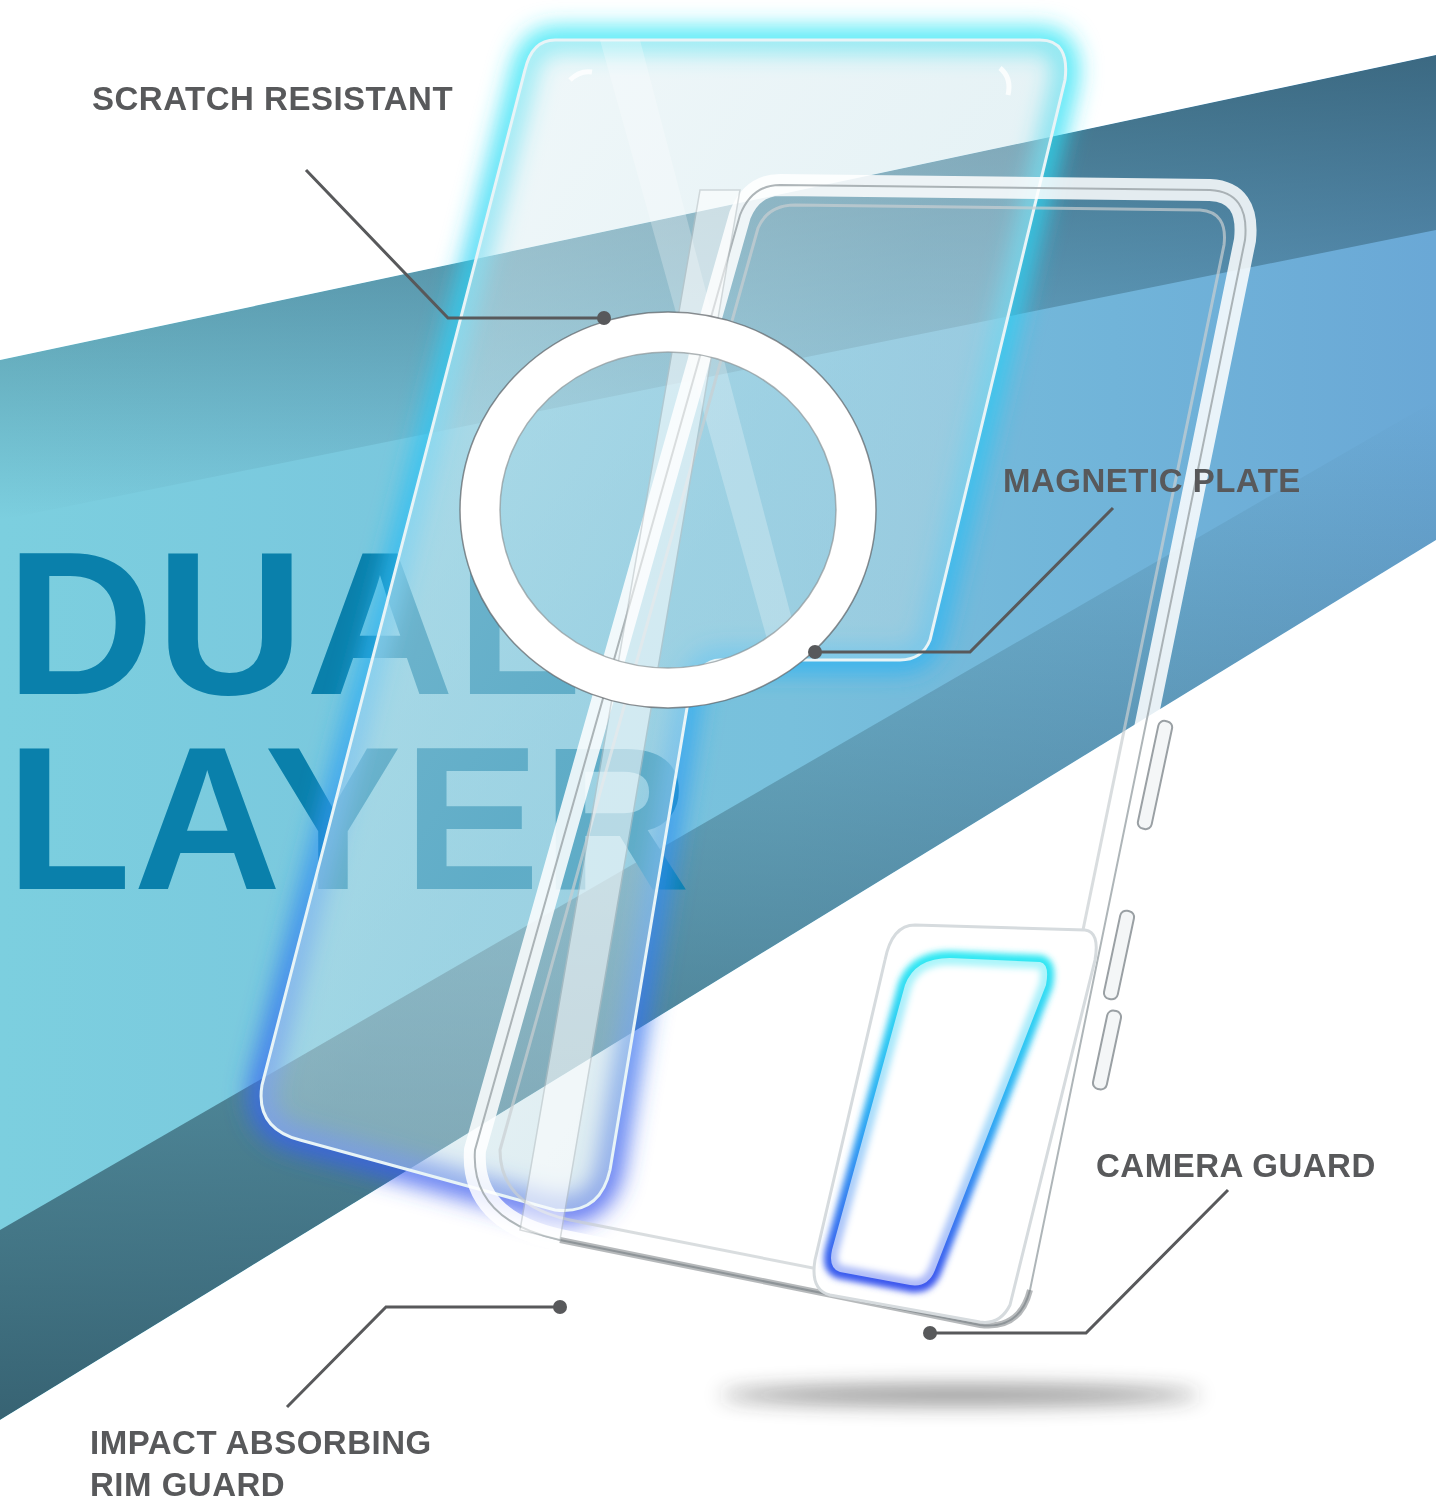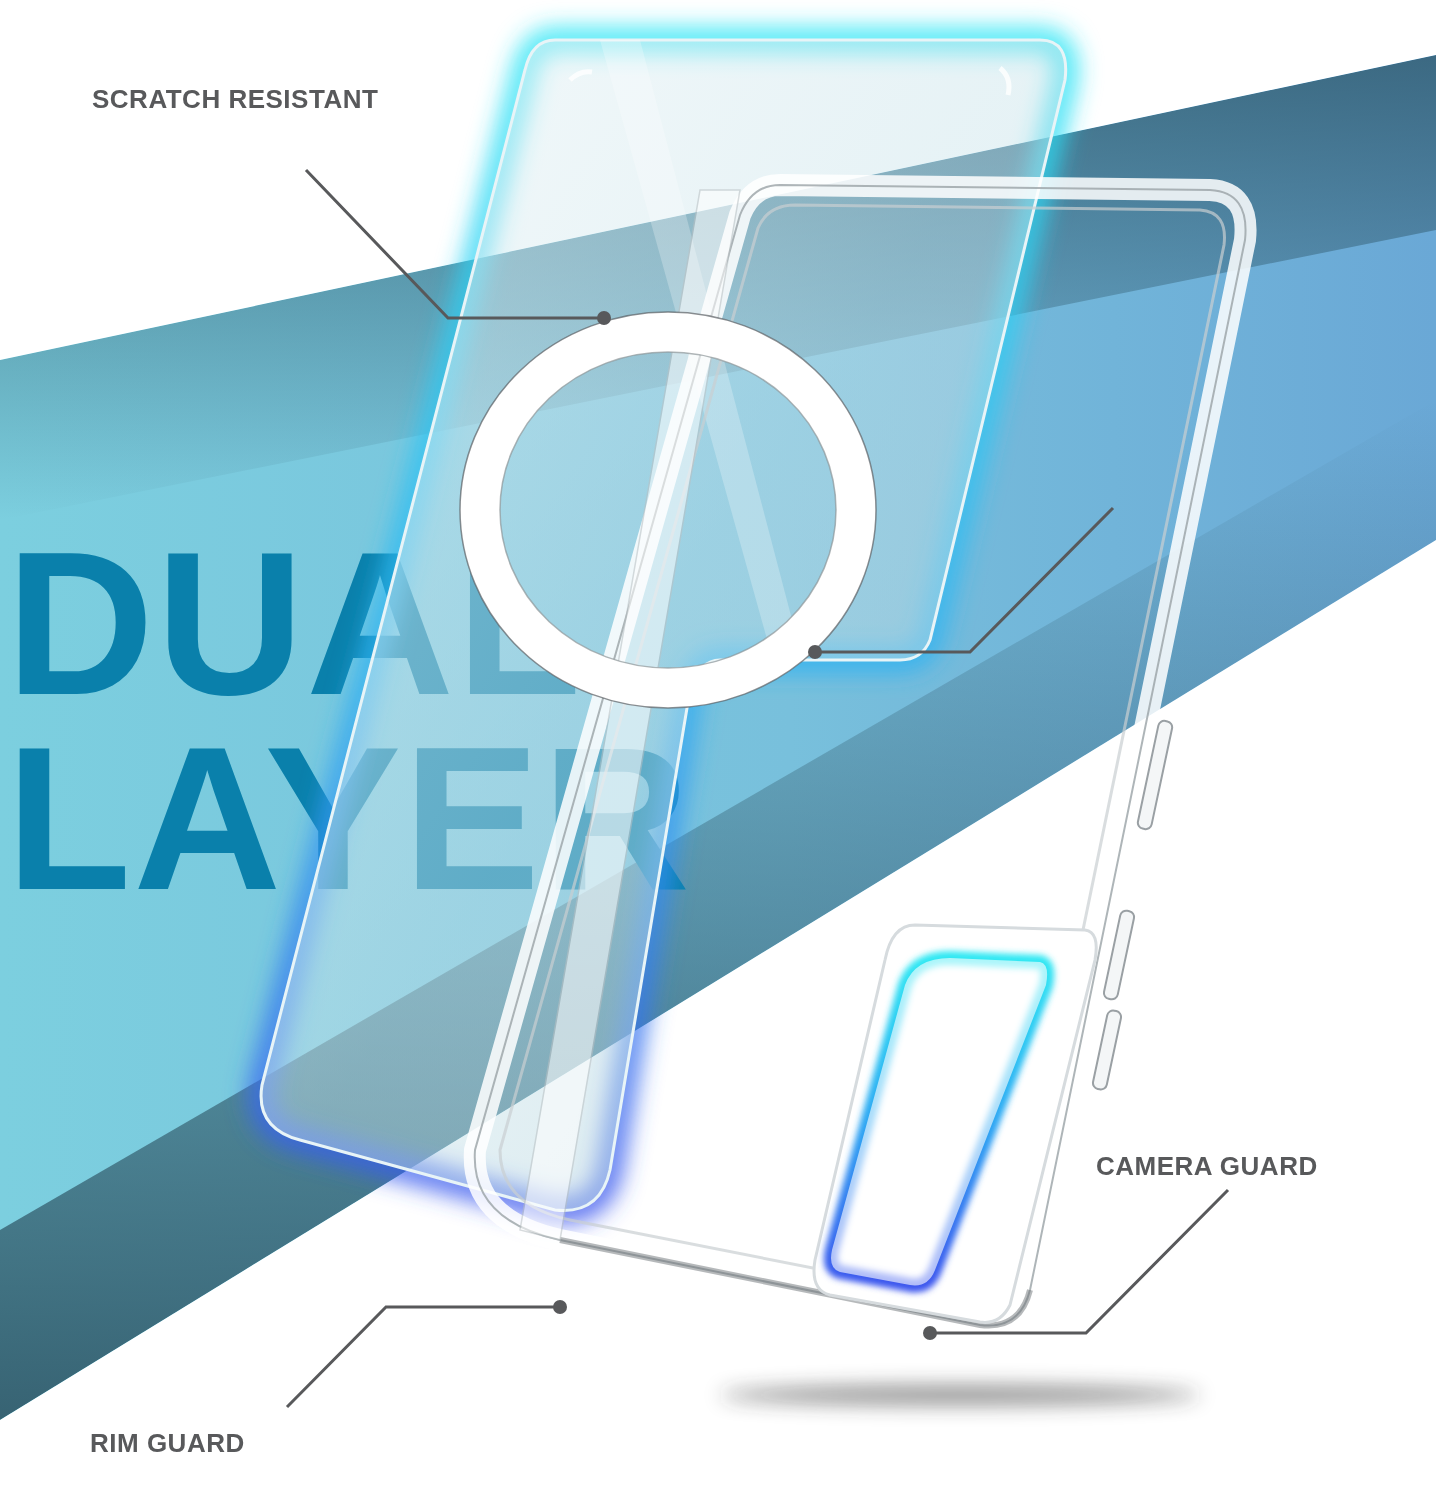--- a/index.html
+++ b/index.html
@@ -7,21 +7,21 @@
   .stage { position:absolute; left:0; top:0; width:1436px; height:1500px; }
   svg.art { position:absolute; left:0; top:0; }
   .headline {
     position:absolute; left:6px; font-family:"Liberation Sans", sans-serif; font-weight:700;
     font-size:205px; letter-spacing:2px; line-height:1; color:#0a80ab; margin:0;
   }
   .headline.l1 { top:520px; }
   .headline.l2 { top:715px; }
   .callout {
     position:absolute; font-family:"Liberation Sans", sans-serif; font-weight:700;
-    color:#58595b; font-size:26px; line-height:42px; letter-spacing:0.5px; margin:0; white-space:nowrap;
+    color:#58595b; font-size:33px; line-height:42px; letter-spacing:0.5px; margin:0; white-space:nowrap;
   }
   .callout span { display:block; }
   #c-scratch { left:92px; top:78px; }
   #c-magnet  { left:1003px; top:460px; }
   #c-camera  { left:1096px; top:1145px; }
   #c-impact  { left:90px; top:1422px; }
 </style>
 </head>
 <body>
 
@@ -136,20 +136,24 @@
       <circle cx="604" cy="318" r="7"></circle>
       <circle cx="815" cy="652" r="7"></circle>
       <circle cx="930" cy="1333" r="7"></circle>
       <circle cx="560" cy="1307" r="7"></circle>
     </g>
   </svg>
 
   <div class="callout" id="c-scratch">
     <span>SCRATCH RESISTANT</span>
   </div>
+  <div class="callout" id="c-magnet">
+    <span>MAGNETIC PLATE</span>
+  </div>
   <div class="callout" id="c-camera">
     <span>CAMERA GUARD</span>
   </div>
   <div class="callout" id="c-impact">
+    <span>IMPACT ABSORBING</span>
     <span>RIM GUARD</span>
   </div>
 
 </div>
 
 </body></html>

